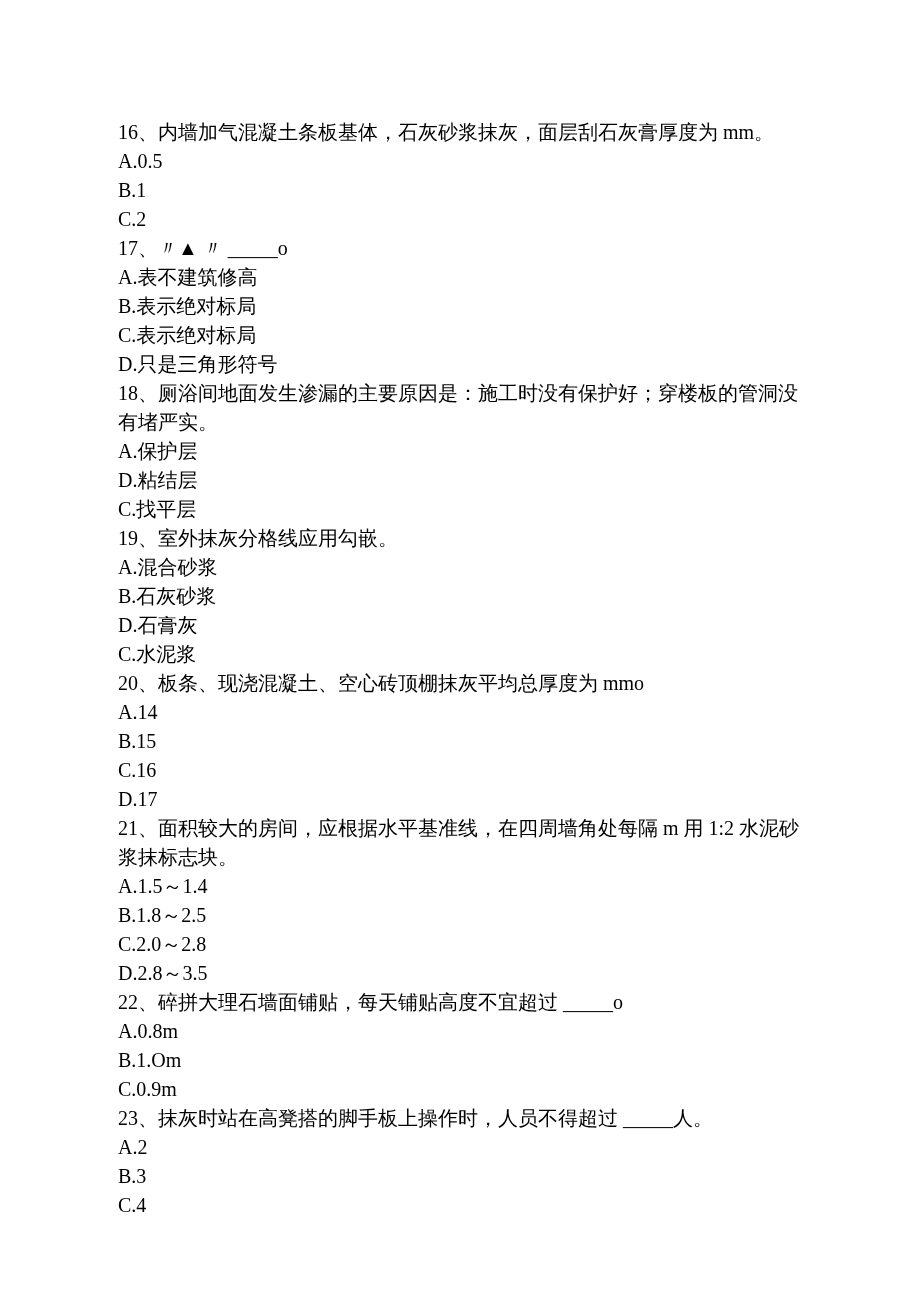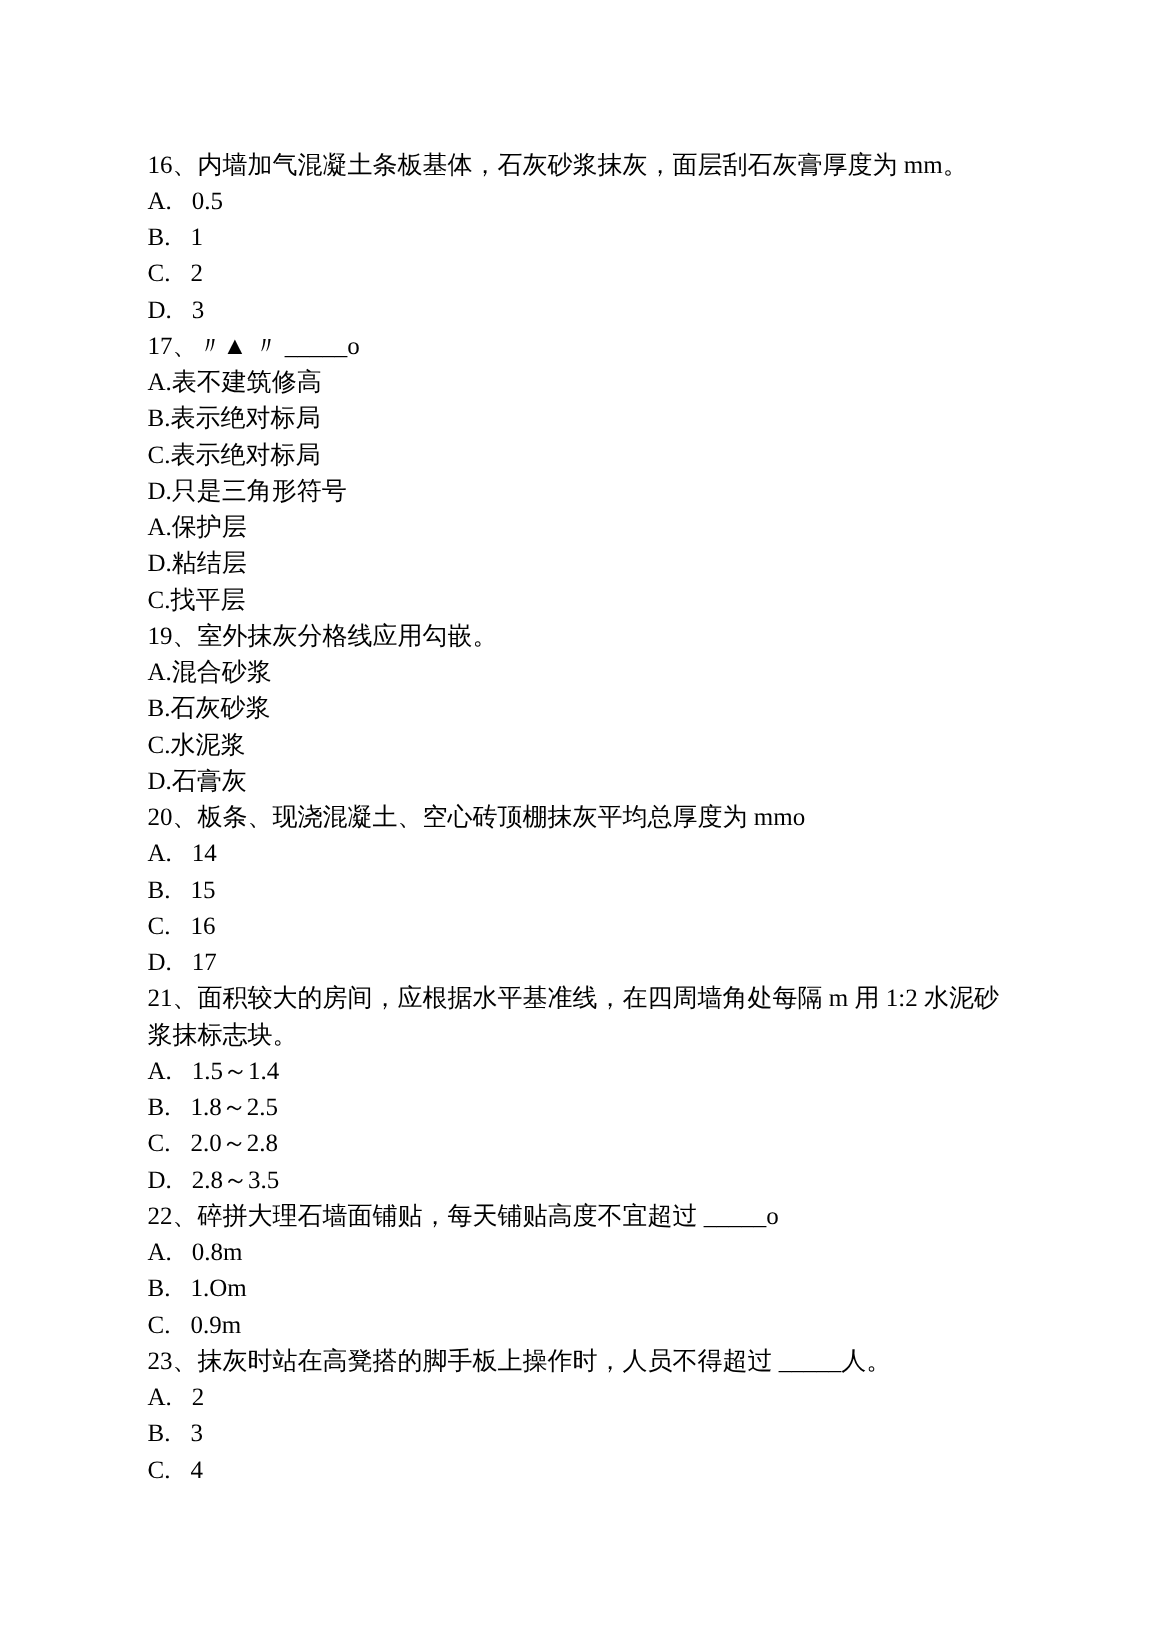--- a/index.html
+++ b/index.html
@@ -26,52 +26,51 @@
     .option-letter {
       display: inline;
     }
     .option-label {
       display: inline;
     }
     .option.tight .option-label {
       margin-left: 0;
     }
     .option.spaced .option-label {
-      margin-left: 16px;
     }
   </style>
 </head>
 <body>
 
 <div class="page" id="page-root">
     <div class="question">
       <div class="question-text"><span>16、</span><span>内墙加气混凝土条板基体，石灰砂浆抹灰，面层刮石灰膏厚度为 mm。</span></div>
       <div class="option spaced"><span class="option-letter">A.</span><span class="option-label">0.5</span></div>
       <div class="option spaced"><span class="option-letter">B.</span><span class="option-label">1</span></div>
       <div class="option spaced"><span class="option-letter">C.</span><span class="option-label">2</span></div>
-      <div class="option spaced"><span class="option-letter">D.</span><span class="option-label">3</span></div>
     </div>
     <div class="question">
       <div class="question-text"><span>17、</span><span>〃▲ 〃 _____o</span></div>
       <div class="option tight"><span class="option-letter">A.</span><span class="option-label">表不建筑修高</span></div>
       <div class="option tight"><span class="option-letter">B.</span><span class="option-label">表示绝对标局</span></div>
       <div class="option tight"><span class="option-letter">C.</span><span class="option-label">表示绝对标局</span></div>
       <div class="option tight"><span class="option-letter">D.</span><span class="option-label">只是三角形符号</span></div>
     </div>
     <div class="question">
+      <div class="question-text"><span>18、</span><span>厕浴间地面发生渗漏的主要原因是：施工时没有保护好；穿楼板的管洞没有堵严实。</span></div>
       <div class="option tight"><span class="option-letter">A.</span><span class="option-label">保护层</span></div>
       <div class="option tight"><span class="option-letter">D.</span><span class="option-label">粘结层</span></div>
       <div class="option tight"><span class="option-letter">C.</span><span class="option-label">找平层</span></div>
     </div>
     <div class="question">
       <div class="question-text"><span>19、</span><span>室外抹灰分格线应用勾嵌。</span></div>
       <div class="option tight"><span class="option-letter">A.</span><span class="option-label">混合砂浆</span></div>
       <div class="option tight"><span class="option-letter">B.</span><span class="option-label">石灰砂浆</span></div>
+      <div class="option tight"><span class="option-letter">D.</span><span class="option-label">石膏灰</span></div>
       <div class="option tight"><span class="option-letter">C.</span><span class="option-label">水泥浆</span></div>
-      <div class="option tight"><span class="option-letter">D.</span><span class="option-label">石膏灰</span></div>
     </div>
     <div class="question">
       <div class="question-text"><span>20、</span><span>板条、现浇混凝土、空心砖顶棚抹灰平均总厚度为 mmo</span></div>
       <div class="option spaced"><span class="option-letter">A.</span><span class="option-label">14</span></div>
       <div class="option spaced"><span class="option-letter">B.</span><span class="option-label">15</span></div>
       <div class="option spaced"><span class="option-letter">C.</span><span class="option-label">16</span></div>
       <div class="option spaced"><span class="option-letter">D.</span><span class="option-label">17</span></div>
     </div>
     <div class="question">
       <div class="question-text"><span>21、</span><span>面积较大的房间，应根据水平基准线，在四周墙角处每隔 m 用 1:2 水泥砂浆抹标志块。</span></div>

